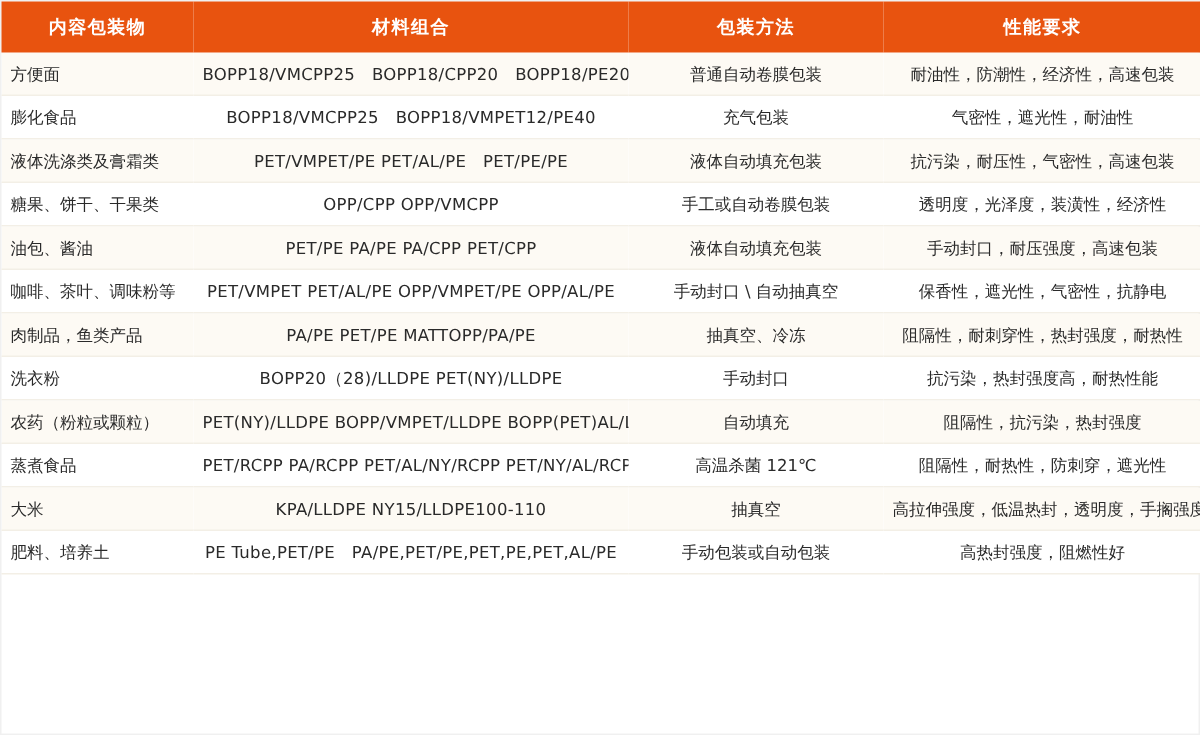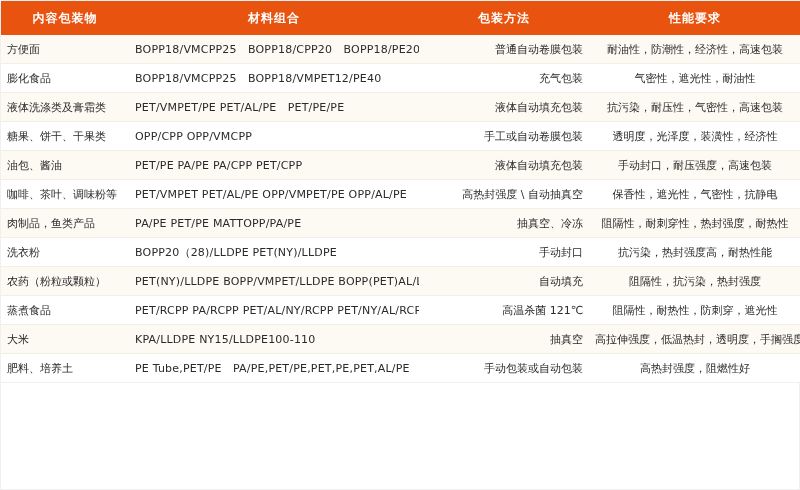--- a/index.html
+++ b/index.html
@@ -53,27 +53,27 @@
   }
   tbody tr:nth-child(even) td {
     background: #ffffff;
   }
   td.col-use {
     text-align: left;
     padding-left: 10px;
     color: #1f1f1f;
   }
   td.col-material {
-    text-align: left;
+    text-align: center;
     font-size: 10.5px;
     color: #2f2f2f;
     letter-spacing: 0.2px;
   }
   td.col-method {
-    text-align: right;
+    text-align: center;
     color: #1f1f1f;
   }
   td.col-perf {
     text-align: center;
     color: #1f1f1f;
     margin-left: 20px;
   }
   col.c-use { width: 128px; }
   col.c-material { width: 290px; }
   col.c-method { width: 170px; }
@@ -125,21 +125,21 @@
       </tr>
       <tr>
         <td class="col-use">油包、酱油</td>
         <td class="col-material">PET/PE PA/PE PA/CPP PET/CPP</td>
         <td class="col-method">液体自动填充包装</td>
         <td class="col-perf">手动封口，耐压强度，高速包装</td>
       </tr>
       <tr>
         <td class="col-use">咖啡、茶叶、调味粉等</td>
         <td class="col-material">PET/VMPET PET/AL/PE OPP/VMPET/PE OPP/AL/PE</td>
-        <td class="col-method">高热封强度 \ 自动抽真空</td>
+        <td class="col-method">手动封口 \ 自动抽真空</td>
         <td class="col-perf">保香性，遮光性，气密性，抗静电</td>
       </tr>
       <tr>
         <td class="col-use">肉制品，鱼类产品</td>
         <td class="col-material">PA/PE PET/PE MATTOPP/PA/PE</td>
         <td class="col-method">抽真空、冷冻</td>
         <td class="col-perf">阻隔性，耐刺穿性，热封强度，耐热性</td>
       </tr>
       <tr>
         <td class="col-use">洗衣粉</td>

